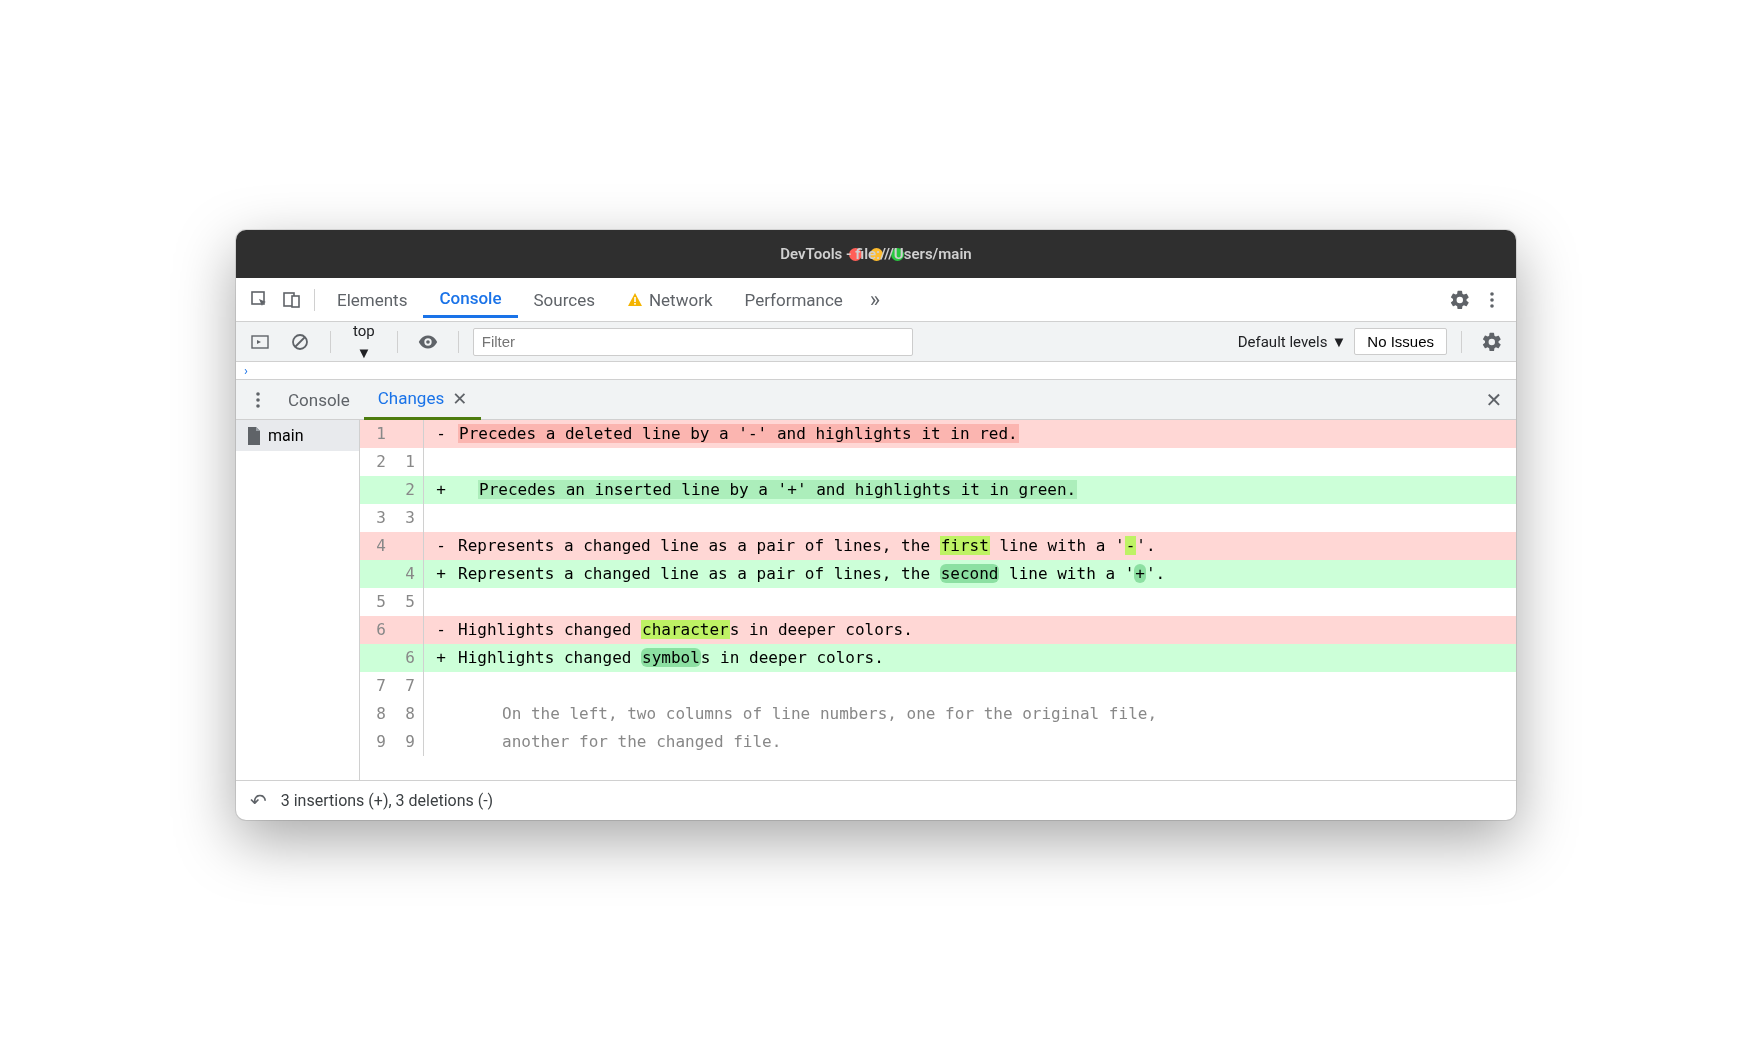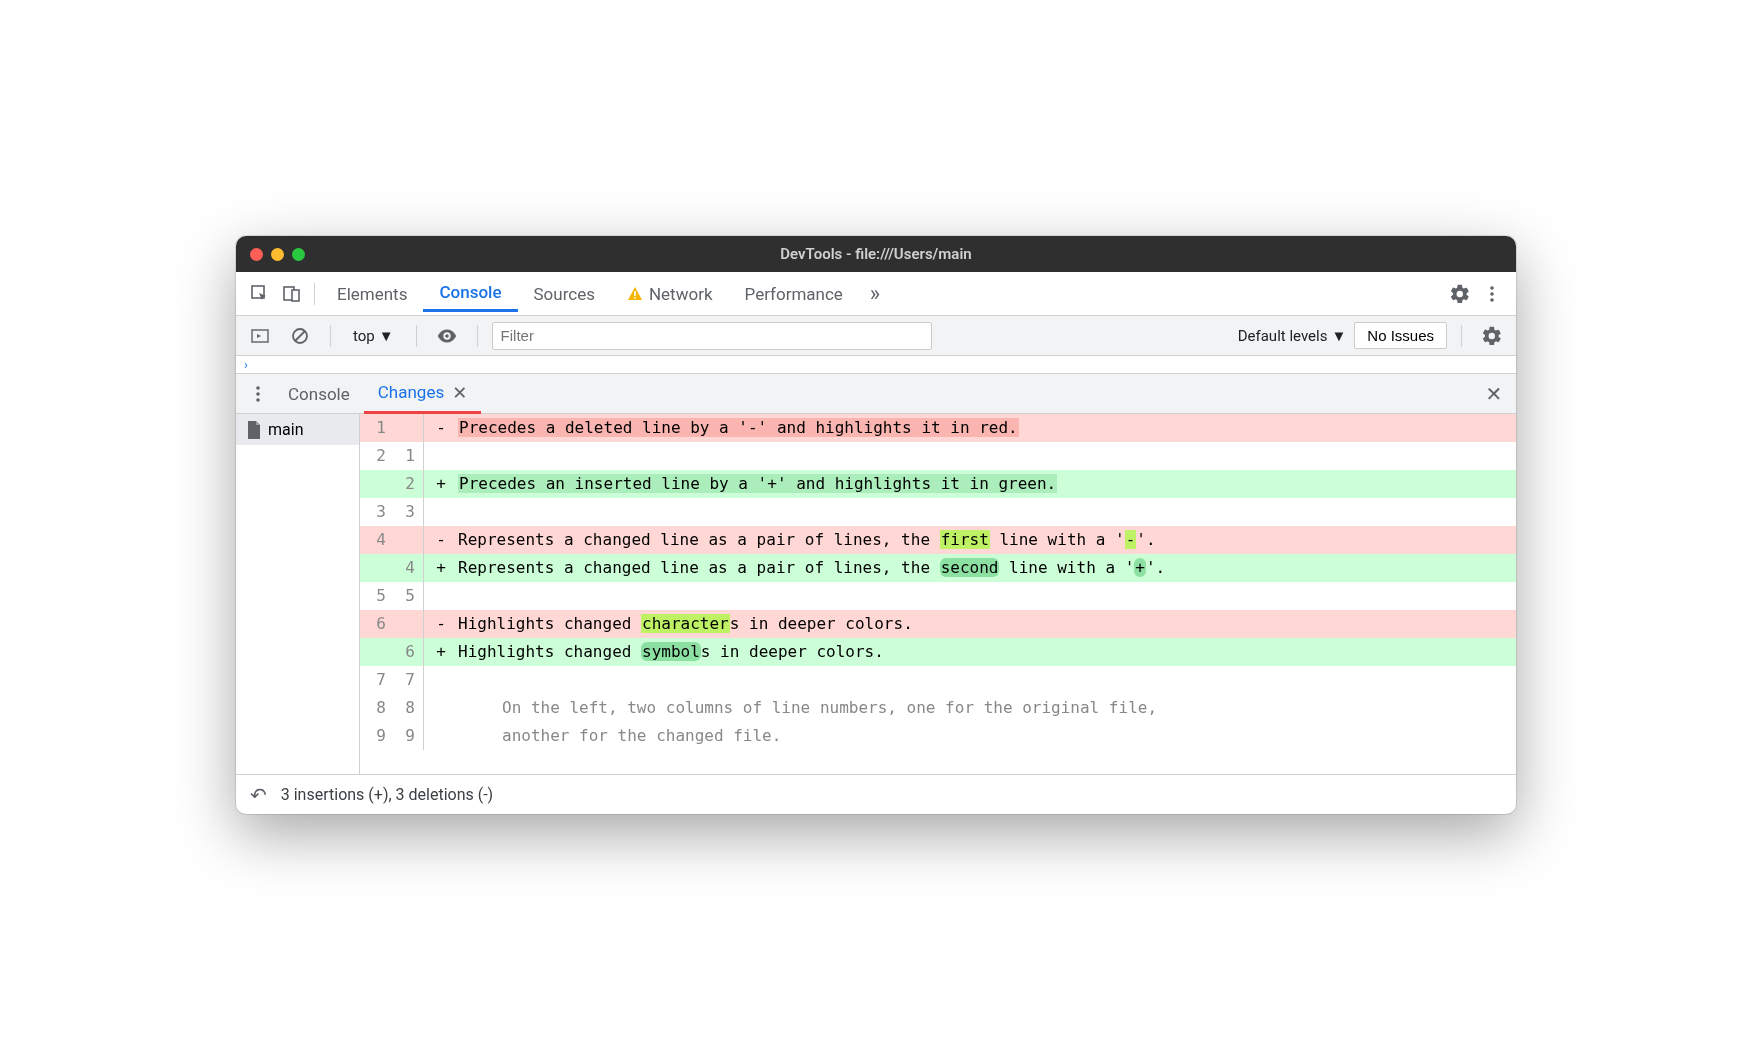--- a/index.html
+++ b/index.html
@@ -14,25 +14,26 @@
 }
 .window {
   width: 1280px;
   border-radius: 10px;
   overflow: hidden;
   box-shadow: 0 20px 60px rgba(0,0,0,0.35), 0 0 0 1px rgba(0,0,0,0.1);
   background: #fff;
 }
 .titlebar {
   background: #2f2f2f;
-  height: 36px;
+  height: 48px;
   display: flex;
   align-items: center;
   padding: 0 14px;
   position: relative;
+  justify-content: center;
 }
 .traffic { display: flex; gap: 8px; }
 .dot { width: 13px; height: 13px; border-radius: 50%; }
 .dot.red { background: #ff5f57; }
 .dot.yellow { background: #febc2e; }
 .dot.green { background: #28c840; }
 .title { position: absolute; left:0; right:0; text-align:center; color:#d0d0d0; font-size:15px; font-weight:600; pointer-events:none; }
 
 .main-tabs {
   height: 44px;
@@ -52,58 +53,58 @@
 
 .console-bar {
   height: 40px;
   border-bottom: 1px solid #d0d0d0;
   display:flex;
   align-items:center;
   padding: 0 8px;
   gap:8px;
   background:#f1f3f4;
 }
-.pill { padding:3px 8px; display:flex; align-items:center; gap:4px; font-size:15px; color:#202124; cursor:pointer; }
+.pill { padding:3px 8px; display:flex; align-items:center; gap:4px; font-size:15px; color:#202124; cursor:pointer;flex-direction:column; }
 .filter-input { flex:0 0 440px; height:28px; border:1px solid #ccc; padding:0 8px; font-size:15px; background:#fff; border-radius:2px;}
 .btn-outline { border:1px solid #ccc; background:#fff; padding:4px 12px; font-size:15px; cursor:pointer; border-radius:2px; }
 .dropdown-label { font-size:15px; color:#202124; cursor:pointer; display:flex; align-items:center; gap:4px;}
 
 .prompt-row { height: 18px; padding-left:8px; color:#1a73e8; font-size:13px; border-bottom:1px solid #d0d0d0; display:flex; align-items:center; }
 
 .drawer-tabs {
   height:40px;
   border-bottom:1px solid #d0d0d0;
   display:flex;
   align-items:center;
   padding:0 6px;
   background:#f1f3f4;
 }
 .drawer-tab { padding:0 14px; height:40px; display:flex; align-items:center; font-size:17px; color:#5f6368; cursor:pointer; gap:8px;}
-.drawer-tab.active { color:#1a73e8; border-bottom:3px solid #ef4444; }
+.drawer-tab.active { color:#1a73e8; border-bottom:3px solid #4d7c0f; }
 .close-x { font-size:18px; color:#5f6368; cursor:pointer; }
 
 .changes-body { display:flex; height: 360px; background:#fff;}
 .file-list { width: 124px; border-right:1px solid #d0d0d0; }
 .file-item { display:flex; align-items:center; gap:6px; padding:6px 10px; font-size:16px; background:#e8eaed; cursor:pointer;}
 .file-icon { width:16px; height:18px; }
 
 .diff-area { flex:1; overflow:auto; }
 .diff-row { display:flex; font-family: "Menlo","Consolas",monospace; font-size:16px; line-height:28px; }
 .ln { width:32px; text-align:right; padding-right:6px; color:#888; user-select:none; }
 .ln.l2 { width:32px; border-right:1px solid #d0d0d0; padding-right:8px;}
 .marker { width:30px; text-align:center; padding-left:4px; }
 .code { flex:1; white-space:pre; padding-left:4px; padding-right:8px;}
 .row-del { background:#ffd7d5; }
 .row-del .ln, .row-del .marker { background:#ffd7d5; }
 .row-add { background:#ccffd8; }
 .row-add .ln, .row-add .marker { background:#ccffd8; }
 .row-ctx .code { color:#888;margin-left:44px; }
 .hl-del-l { background:#fbb5b0; padding:0 1px; }
 .hl-del { background:#bef264; padding:0 1px; }
-.hl-add-l { background:#aceebb; padding:0 1px; }
+.hl-add-l { background:#aceebb; padding:0 1px;margin-left:20px; }
 .hl-add { background:#8ce0a2; padding:0 1px;border-radius:6px; }
 .row-del .code { background:#ffd7d5; }
 .row-add .code { background:#ccffd8; }
 
 .status-bar { height:40px; border-top:1px solid #d0d0d0; display:flex; align-items:center; padding:0 14px; gap:14px; font-size:16px; color:#3c4043;}
 .undo-icon { font-size:20px; color:#5f6368; cursor:pointer; }
 
 .warn-tri { width:16px; height:16px; }
 svg { display:block; }
 </style>

